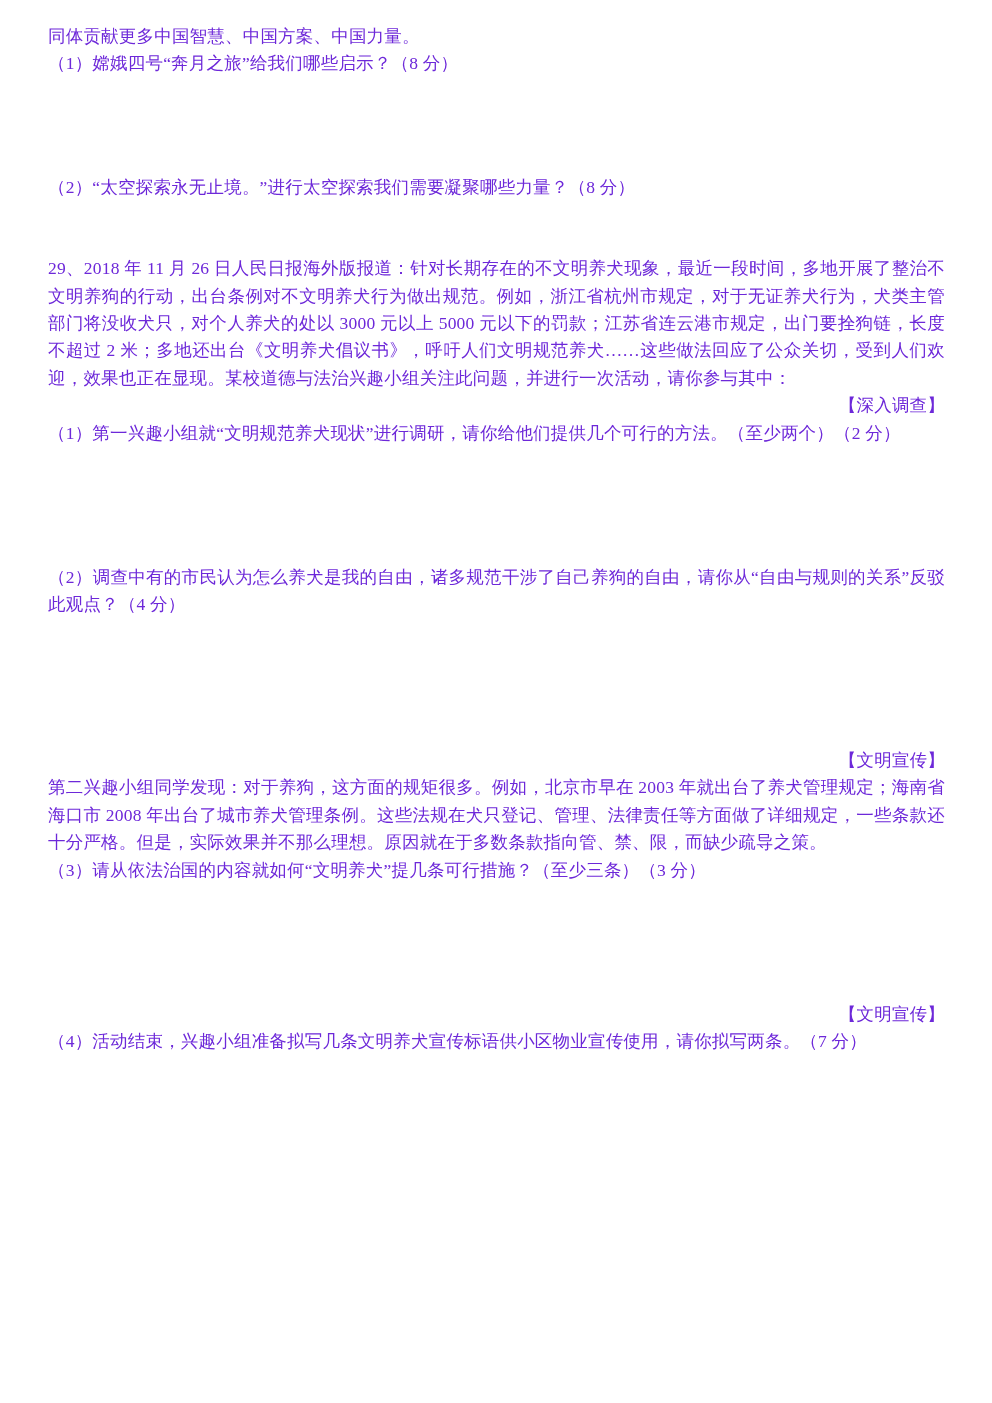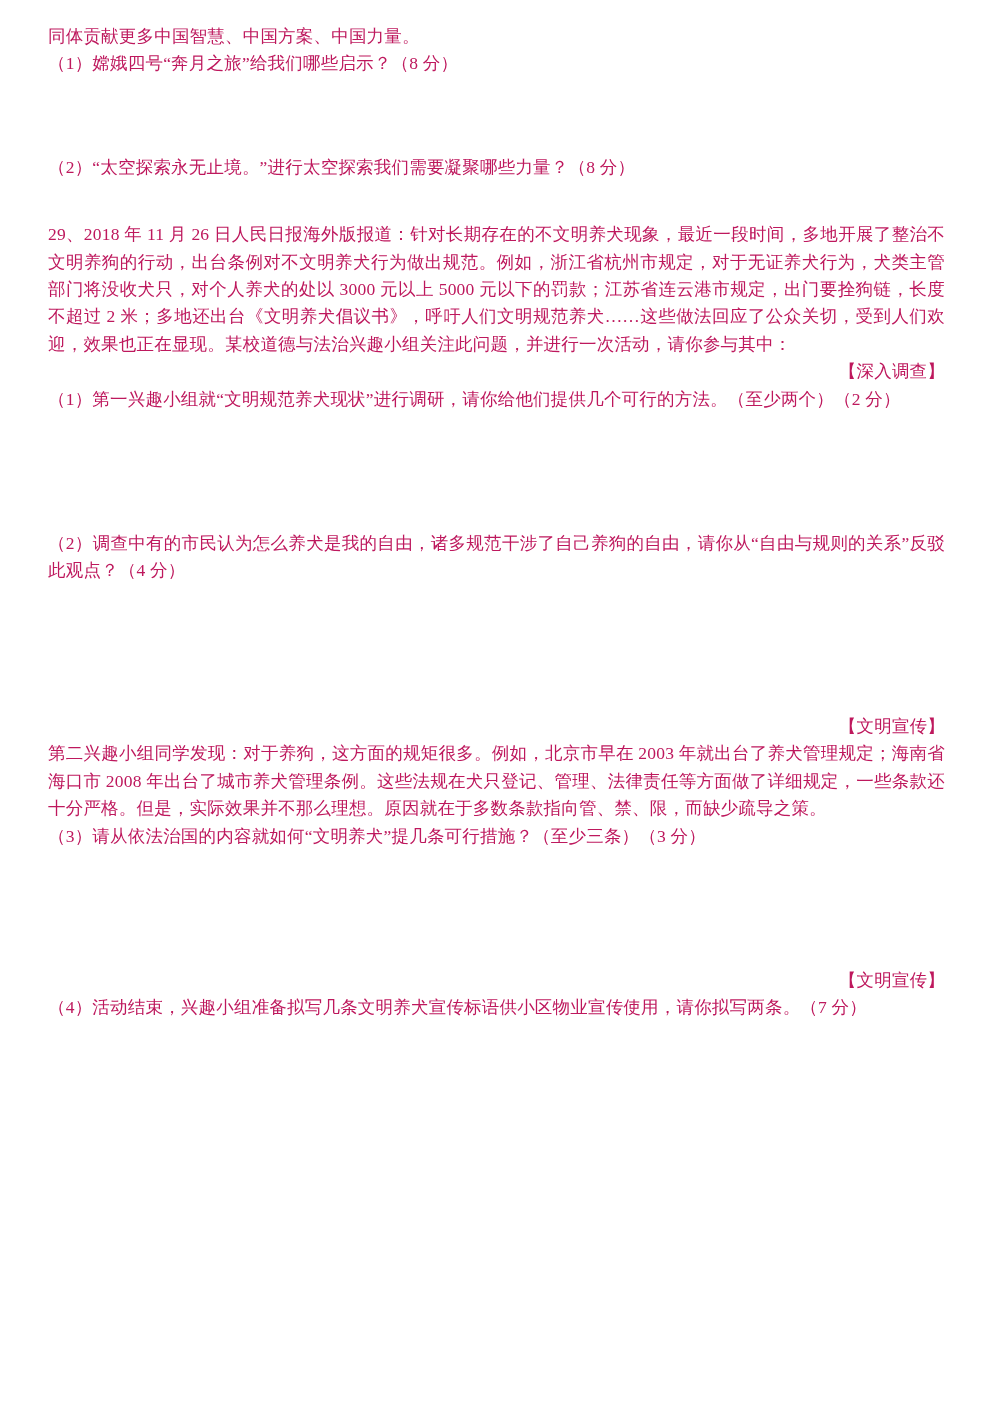--- a/index.html
+++ b/index.html
@@ -7,33 +7,33 @@
     padding: 0;
     background: #ffffff;
   }
   .page {
     position: relative;
     width: 992px;
     height: 1403px;
     box-sizing: border-box;
     padding: 23px 47px 0 48px;
     background: #ffffff;
-    color: #be185d;
+    color: #6d28d9;
     font-family: "Liberation Serif", "DejaVu Serif", serif;
     font-size: 17.5px;
     line-height: 27.4px;
     overflow: hidden;
   }
   .para {
     margin: 0;
     text-align: justify;
     letter-spacing: 0.2px;
   }
-  .gap-q1   { margin-bottom: 76px; }
-  .gap-q2   { margin-bottom: 40px; }
+  .gap-q1   { margin-bottom: 96px; }
+  .gap-q2   { margin-bottom: 54px; }
   .gap-survey { margin-bottom: 117px; }
   .gap-judge  { margin-bottom: 128px; }
   .gap-law    { margin-bottom: 117px; }
   .section-header {
     margin: 0;
     text-align: right;
   }
 </style>
 </head>
 <body>

